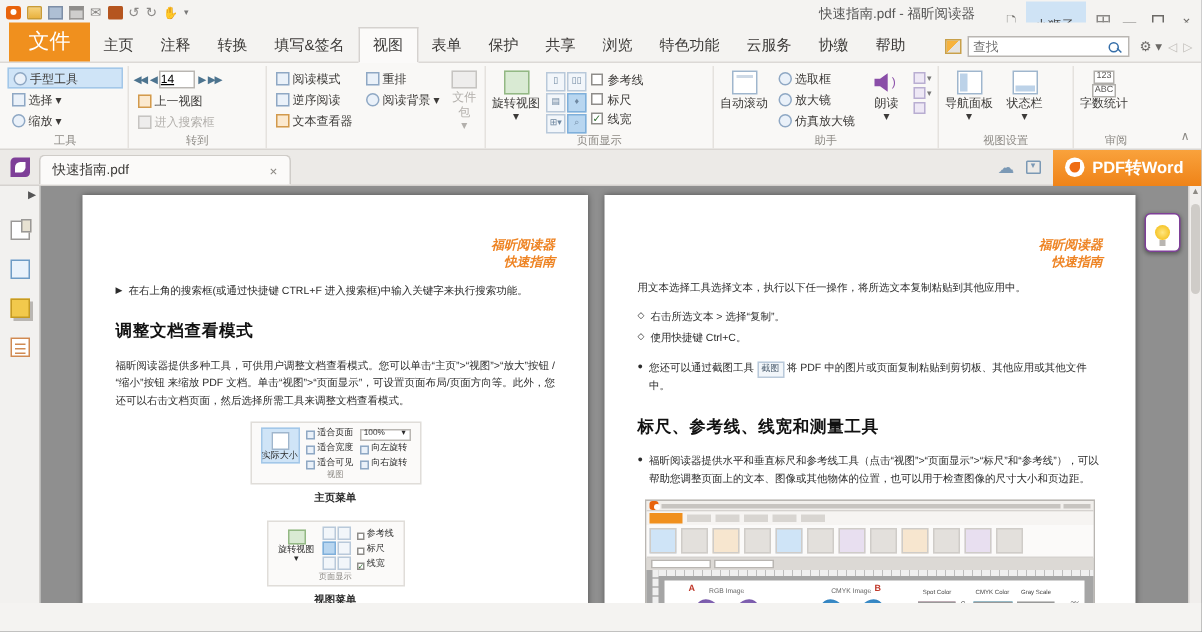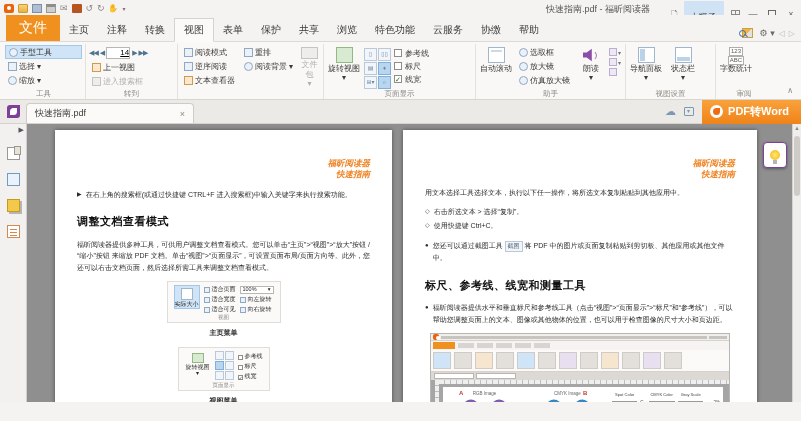--- a/index.html
+++ b/index.html
@@ -53,21 +53,21 @@
   .sico.round { border-radius:50%; }
   .sico.orange { border-color:#d29a4d; background:#fbe9cf; }
   .sico.dis { border-color:#c6c4c1; background:#eeedec; }
   .col { display:flex; flex-direction:column; justify-content:flex-start; }
   .bigbtn { width:34px; display:flex; flex-direction:column; align-items:center; font-size:8px; color:#3c3a38; text-align:center; line-height:1.15; padding-top:2px; word-break:break-all; }
   .bigbtn .bicon { width:17px; height:16px; margin-bottom:1px; position:relative; }
   .pageico { background:#fff; border:1px solid #9fb6cd; }
   .pageico::after{content:'';position:absolute;inset:2px;border-top:2px solid #cdd9e6;}
   .navcluster { display:flex; align-items:center; gap:2px; height:15px; }
   .navg { font-size:7px; color:#4d748f; letter-spacing:-1px; }
-  .pg-input { width:24px; height:12px; border:1px solid #b9b6b2; font-size:8px; text-align:right; background:#fff;text-decoration:underline; }
+  .pg-input { width:24px; height:12px; border:1px solid #b9b6b2; font-size:8px; text-align:left; background:#fff;text-decoration:underline; }
   .cbcol { display:flex; flex-direction:column; gap:1px; padding-top:2px; }
   .cbrow { display:flex; align-items:center; gap:3px; font-size:8px; color:#3c3a38; height:12px; }
   .cb { width:8px; height:8px; border:1px solid #8f8d8a; background:#fff; font-size:7px; line-height:8px; text-align:center; color:#2c6b2c; flex:none; }
   .cb.checked::after { content:'✓'; }
   .icongrid { display:grid; grid-template-columns:13px 13px; grid-auto-rows:13px; gap:1px; padding-top:3px; }
   .gcell { border:1px solid #b9c9da; background:#f2f6fa; position:relative; font-size:6px; color:#6e87a0; text-align:center; line-height:11px; }
   .gcell.hl { background:#b8d6f0; border-color:#7fafda; }
   .speaker { width:15px; height:14px; background:#8a4ea8; clip-path:polygon(0 32%,28% 32%,62% 6%,62% 94%,28% 68%,0 68%); }
   .spk-arcs { color:#8a4ea8; font-size:8px; margin-left:-3px; }
   .tinycol { display:flex; flex-direction:column; gap:2px; padding-top:3px; }
@@ -206,31 +206,33 @@
       <span class="winbtn"><span class="maxbox"></span></span>
       <span class="winbtn">×</span>
     </div>
   </div>
 
   <div class="tabrow">
     <div class="file-btn">文件</div>
     <div class="rtab">主页</div>
     <div class="rtab">注释</div>
     <div class="rtab">转换</div>
+    <div class="rtab">填写&amp;签名</div>
     <div class="rtab active">视图</div>
     <div class="rtab">表单</div>
     <div class="rtab">保护</div>
     <div class="rtab">共享</div>
     <div class="rtab">浏览</div>
     <div class="rtab">特色功能</div>
     <div class="rtab">云服务</div>
     <div class="rtab">协缴</div>
     <div class="rtab">帮助</div>
     <div class="findbox">
       <span class="telesc"></span>
+      <input class="findinput" placeholder="查找" style="">
       <span class="maglass"></span>
       <span class="gear">⚙ ▾</span>
       <span class="navarr">◁</span>
       <span class="navarr">▷</span>
     </div>
   </div>
 
   <div class="ribbon">
 
     <div class="rgroup" style="width:84px">

